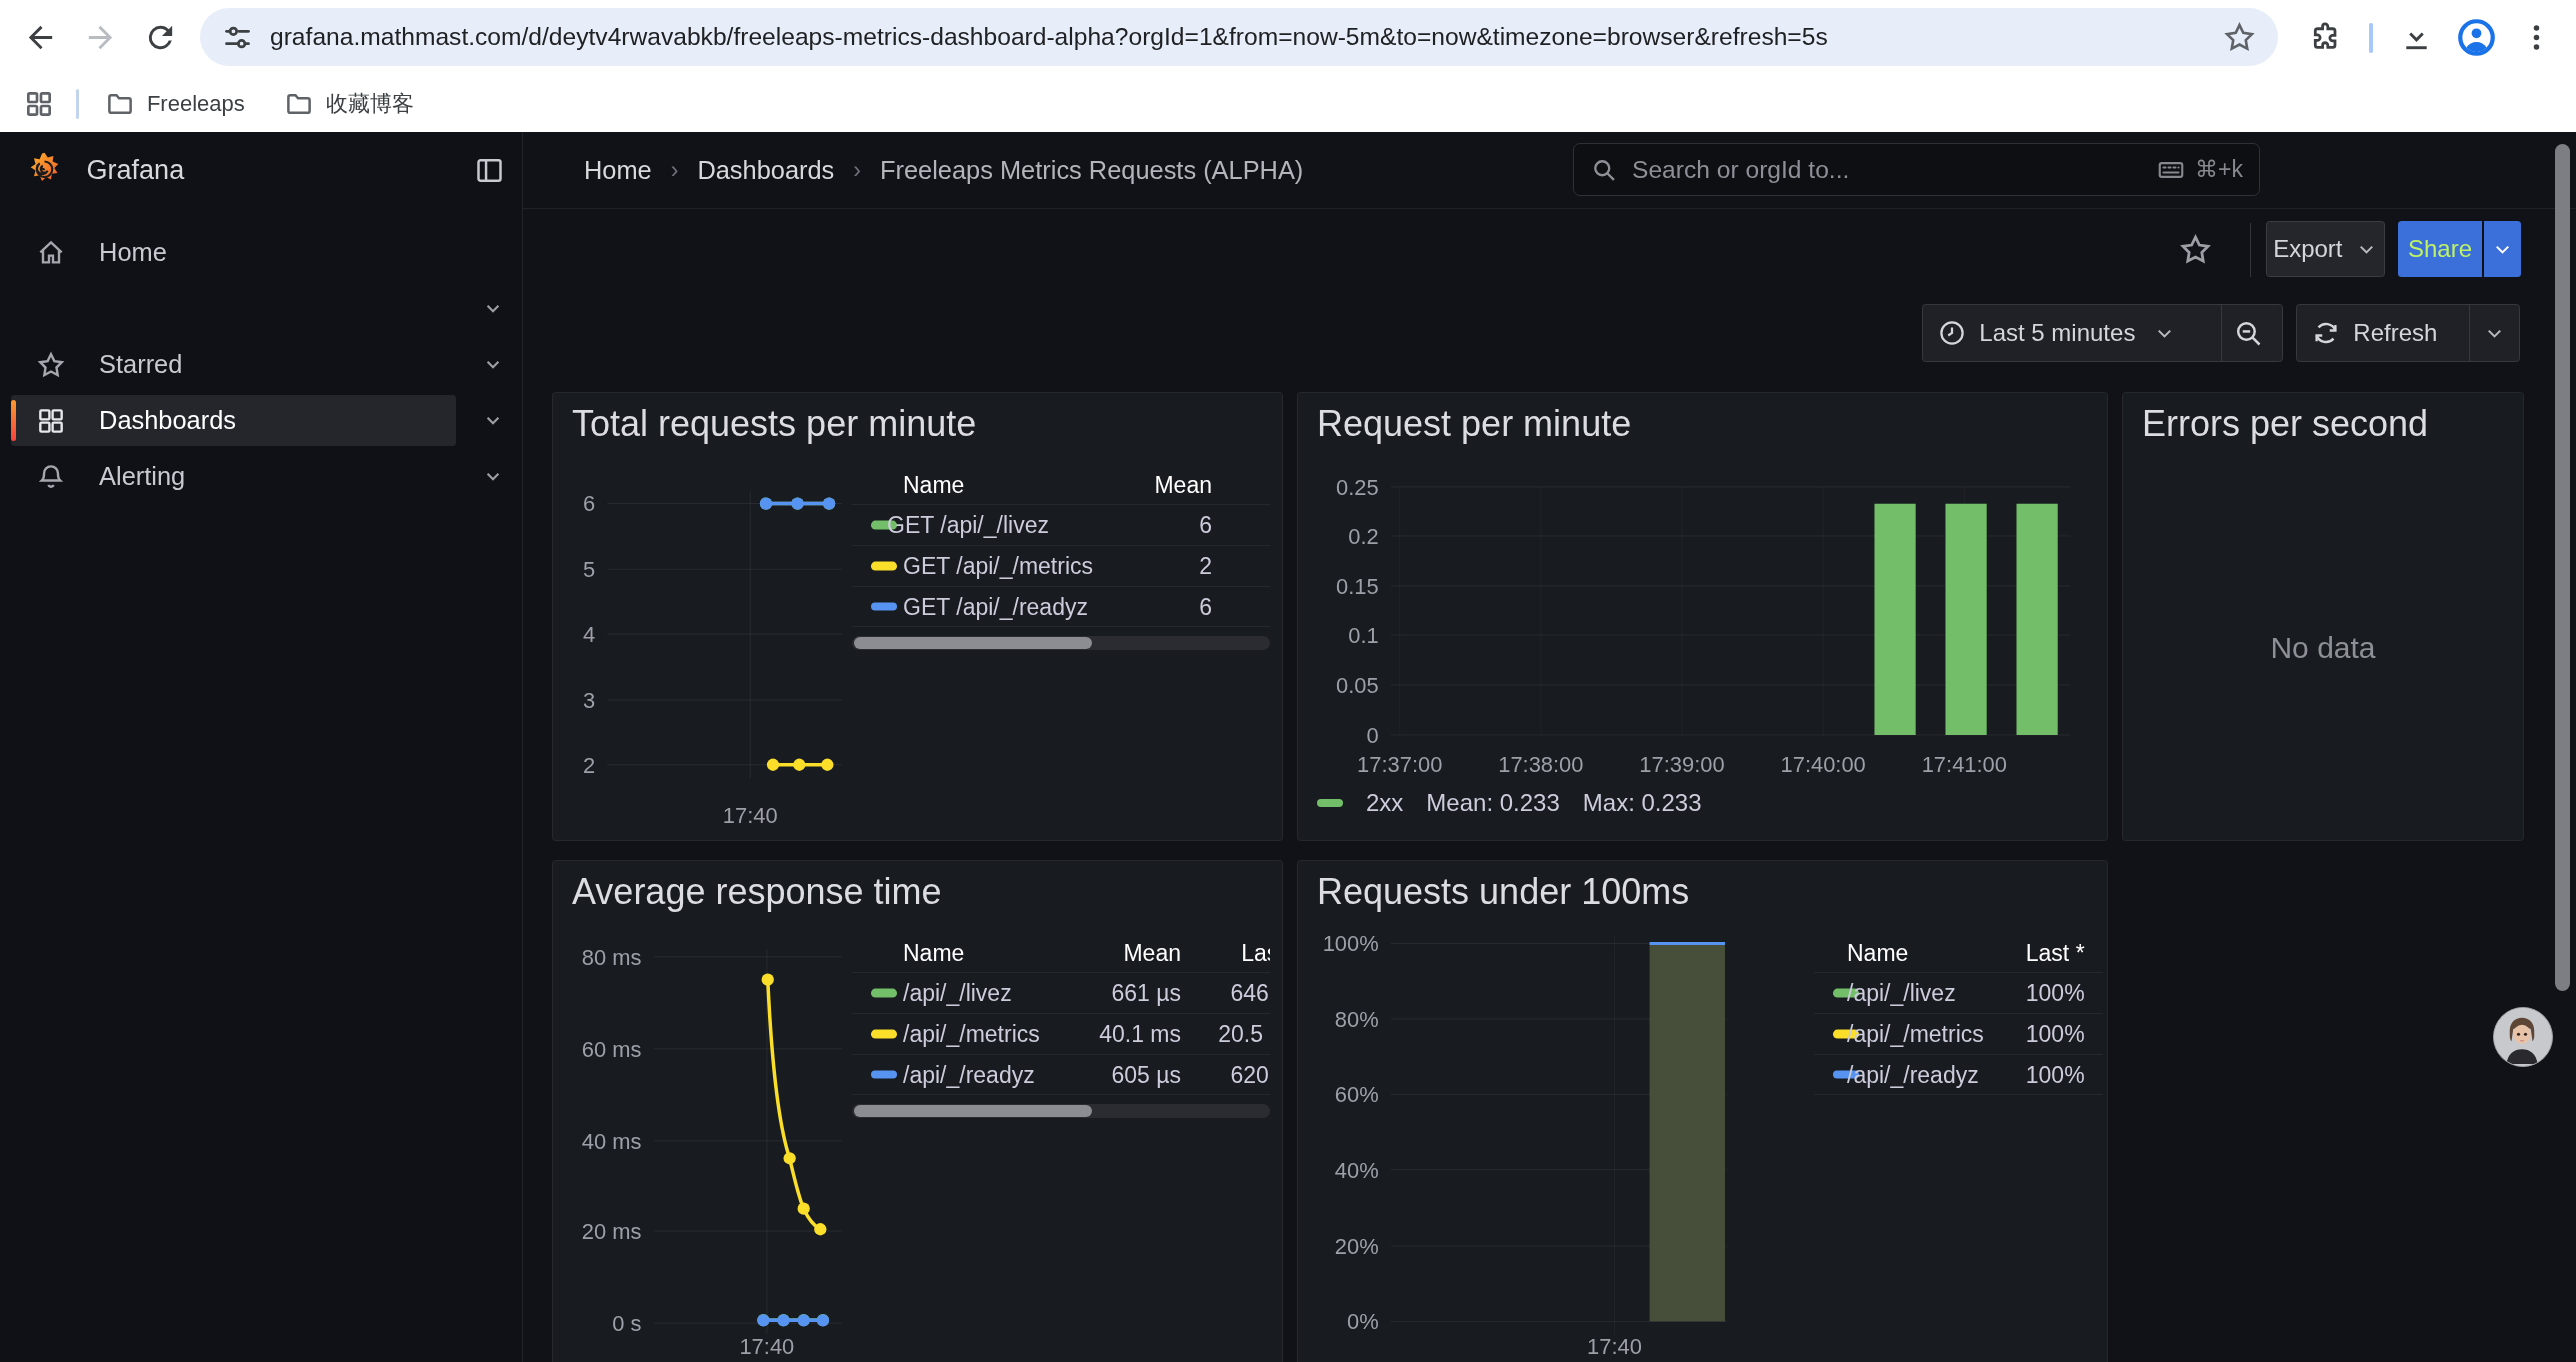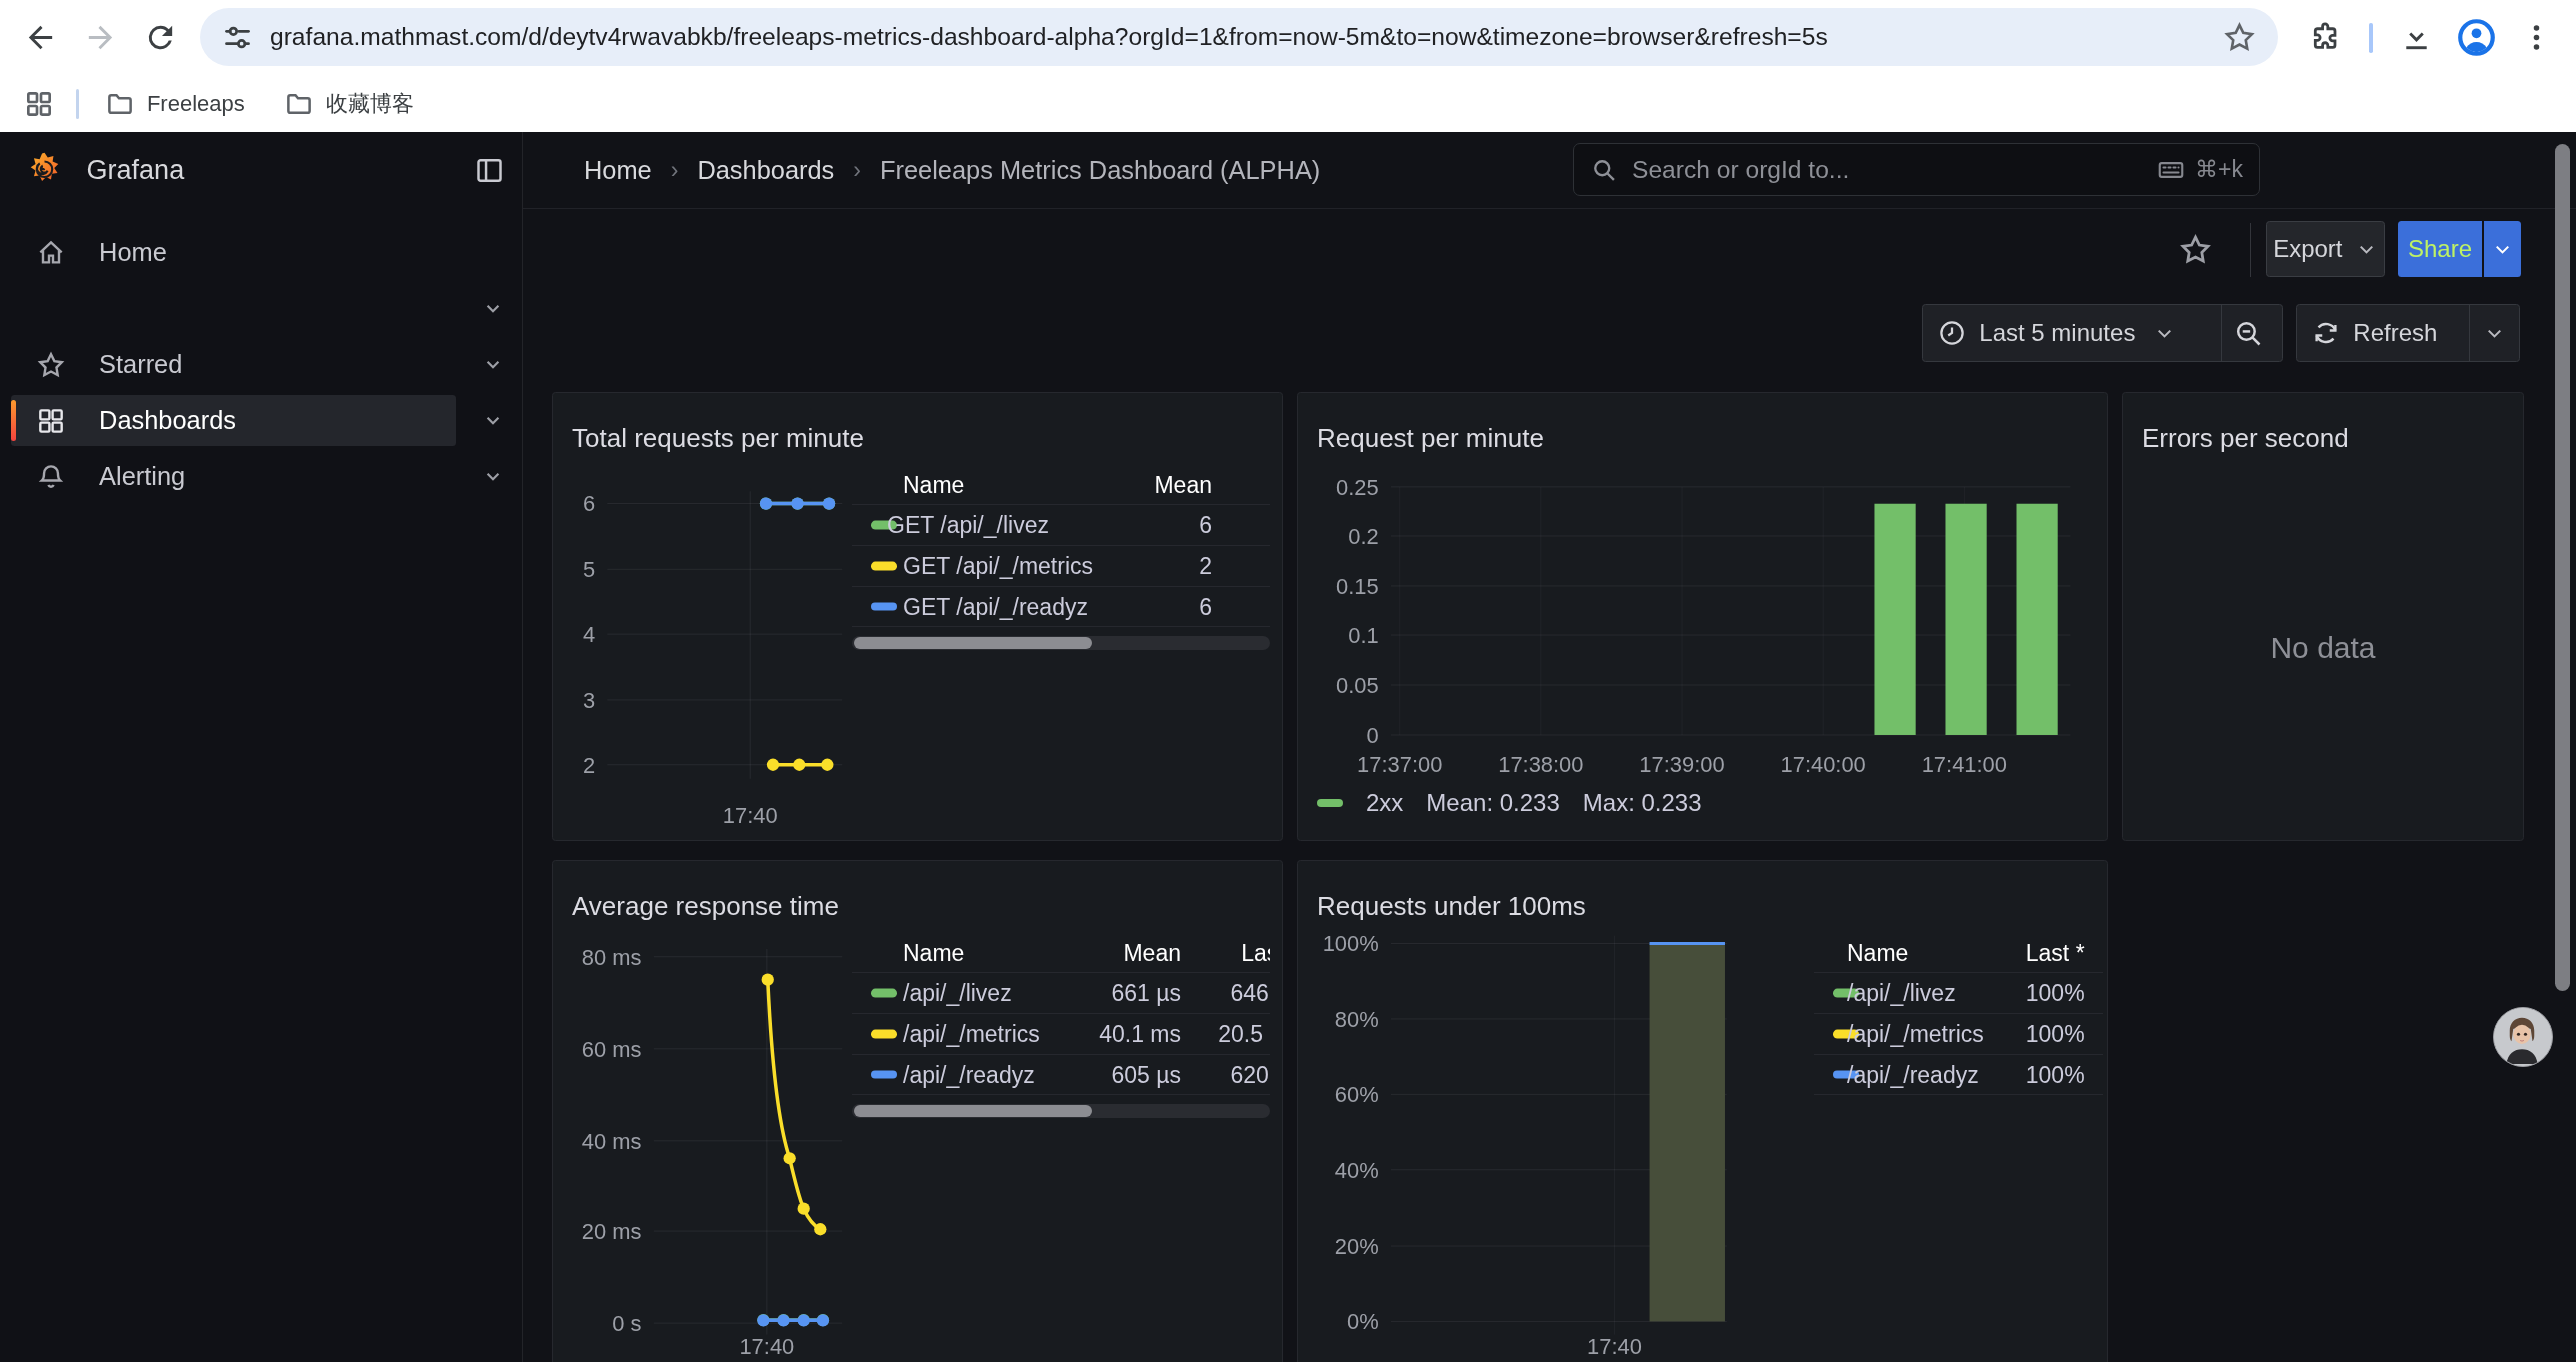--- a/index.html
+++ b/index.html
@@ -48,21 +48,21 @@
 
   #time-group { position:absolute; left:1922px; top:172px; width:361px; height:58px; background:#1f2126; border:0.9px solid #35383e; border-radius:3.5px; display:flex; align-items:center; cursor:pointer; }
   #time-label { font-size:24px; color:#d5d6db; margin-left:12.3px; font-weight:500; }
   #time-div { position:absolute; left:298px; top:0; width:0.9px; height:56px; background:#35383e; }
   #refresh-group { position:absolute; left:2296px; top:172px; width:224px; height:58px; background:#1f2126; border:0.9px solid #35383e; border-radius:3.5px; display:flex; align-items:center; cursor:pointer; }
   #refresh-label { font-size:24px; color:#d5d6db; margin-left:12.3px; font-weight:500; }
   #refresh-div { position:absolute; left:172px; top:0; width:0.9px; height:56px; background:#35383e; }
 
   
   .panel { position:absolute; background:#181b1f; border:0.9px solid #26282e; border-radius:3.5px; }
-  .panel-title { position:absolute; left:19px; top:30px; font-size:26px; font-weight:500; color:#dcdce3; cursor:pointer; }
+  .panel-title { position:absolute; left:19px; top:10px; font-size:36px; font-weight:500; color:#dcdce3; cursor:pointer; }
   .chart-svg { position:absolute; left:0; top:0; }
   #p1 { left:552px; top:260px; width:731px; height:449px; }
   #p2 { left:1297px; top:260px; width:811px; height:449px; }
   #p3 { left:2122px; top:260px; width:402px; height:449px; }
   #p4 { left:552px; top:728px; width:731px; height:614px; }
   #p5 { left:1297px; top:728px; width:811px; height:614px; }
   #no-data { position:absolute; left:0; right:0; top:238px; text-align:center; font-size:30px; color:#8e9097; }
 
   
   .legend { position:absolute; overflow:hidden; }
@@ -260,21 +260,21 @@
           </svg>
       </span>
     </div>
 
     <div id="main-header">
       <div id="breadcrumb">
         <span class="crumb">Home</span>
         <span class="crumb-sep">›</span>
         <span class="crumb">Dashboards</span>
         <span class="crumb-sep">›</span>
-        <span class="crumb last">Freeleaps Metrics Dashboard (ALPHA)</span>
+        <span class="crumb last">Freeleaps Metrics Requests (ALPHA)</span>
       </div>
       <div id="search-box">
         <span style="margin-left:16px; display:flex;">
           <svg width="28" height="28" viewBox="0 0 24 24" fill="none" stroke="#8e9097" stroke-width="2">
               <circle cx="10.5" cy="10.5" r="6"></circle>
               <line x1="15" y1="15" x2="20.5" y2="20.5"></line>
             </svg>
         </span>
         <span id="search-ph">Search or orgId to...</span>
         <span id="search-kbd">

